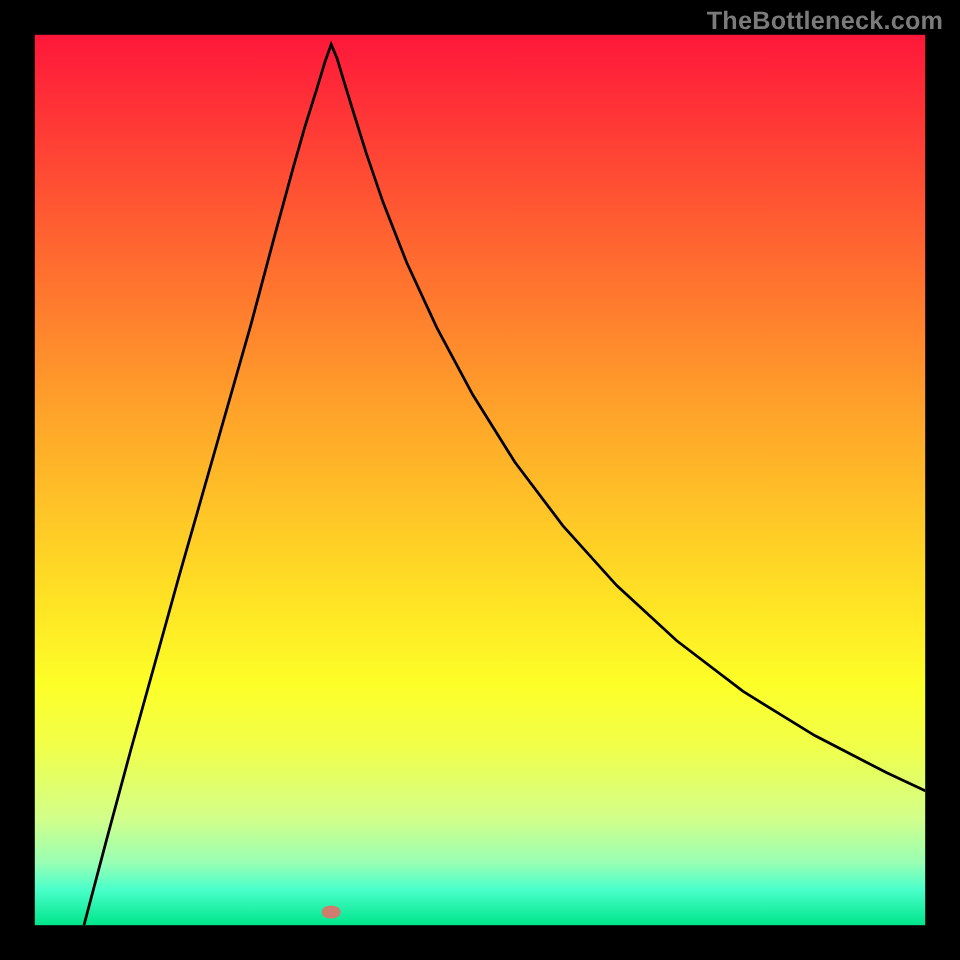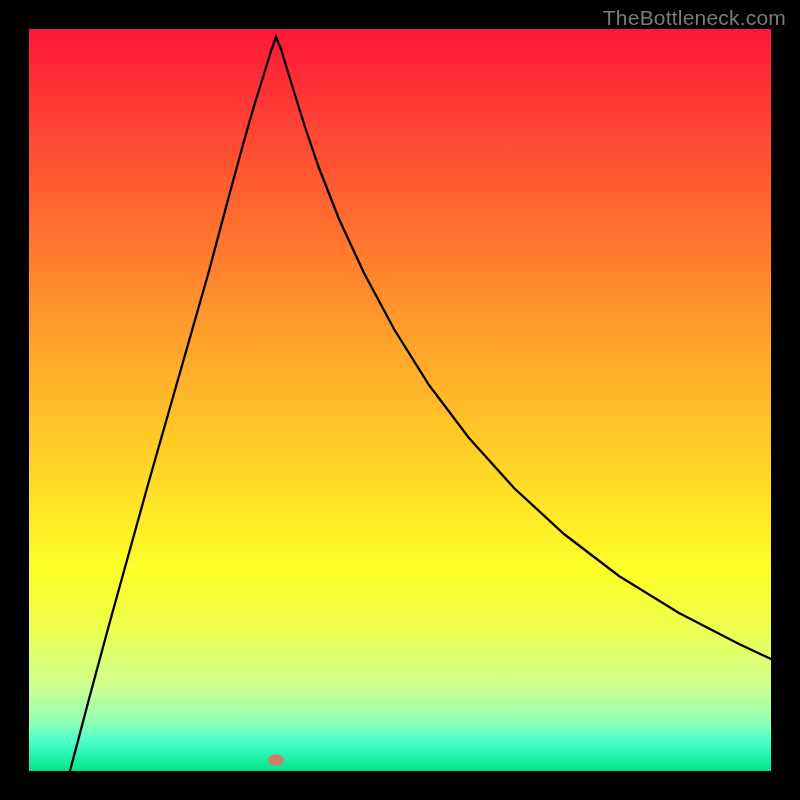--- a/index.html
+++ b/index.html
@@ -43,21 +43,21 @@
     background: #cf7d6e;
     transform: translate(-50%, -50%);
   }
   .watermark {
     position: absolute;
     top: 6px;
     right: 14px;
     color: #7b7b7b;
     font-size: 21px;
     letter-spacing: 0.2px;
-    font-weight: 400;
+    font-weight: 700;
   }
 </style>
 </head>
 <body>
 
 <div class="plot-frame">
   <svg class="curve-layer" viewBox="0 0 742 742" preserveAspectRatio="none">
     <path fill="none" stroke="#000" stroke-width="2.3" stroke-linecap="round" d="M41 742 L60 670 L80 596 L100 524 L120 452 L140 382 L160 312 L180 242 L200 167 L215 112 L225 77 L235 45 L242 22 L247 8 L252 20 L258 40 L266 66 L276 98 L290 139 L310 190 L335 244 L365 300 L400 356 L440 409 L485 459 L535 505 L590 547 L650 584 L710 615 L742 630"></path>
   </svg>
   <div class="dot" style="left: 247px; top: 731px; background: rgb(207, 125, 110);"></div>

